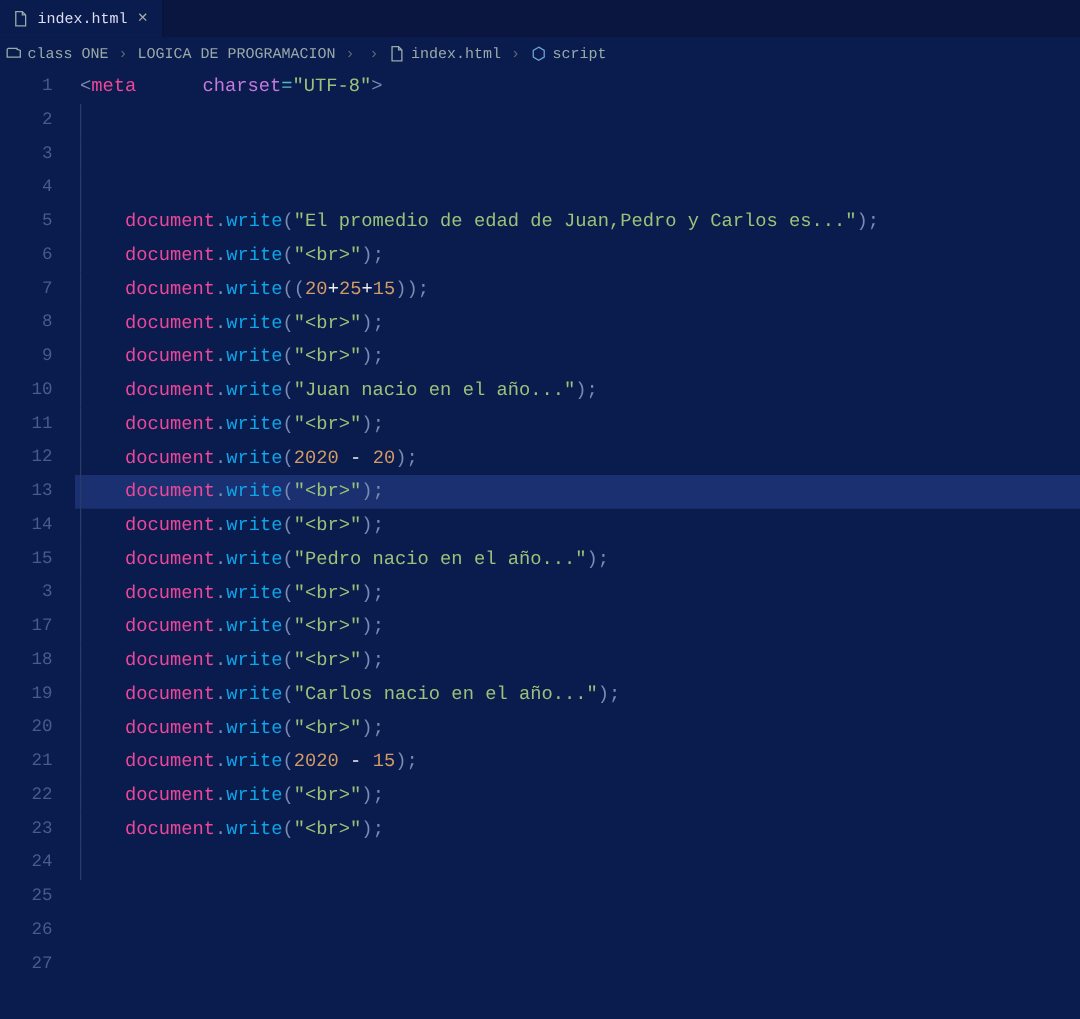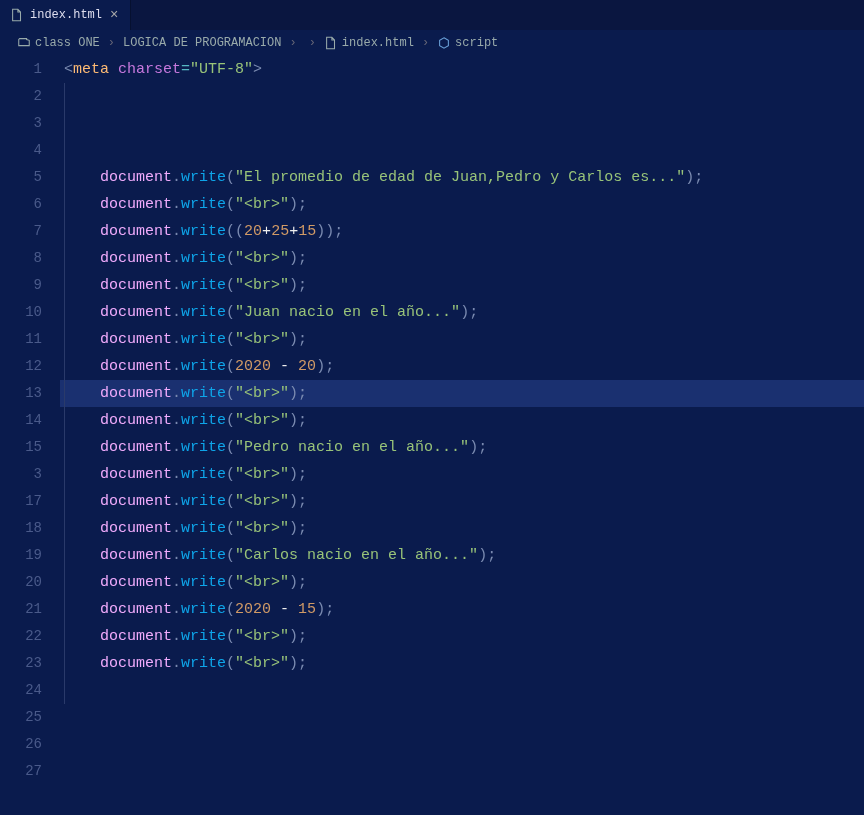--- a/index.html
+++ b/index.html
@@ -42,21 +42,21 @@
       color: #aaa;
       font-size: 14px;
       cursor: pointer;
       padding: 0 2px;
     }
     .breadcrumb {
       background: #0a1b4d;
       height: 26px;
       display: flex;
       align-items: center;
-      padding: 0 17px;
+      padding: 0 4px;
       gap: 4px;
       font-size: 12px;
       color: #9aa;
     }
     .bc-item { display: flex; align-items: center; gap: 4px; }
     .bc-sep { color: #667; padding: 0 4px; }
     .bc-icon { width: 14px; height: 14px; display: inline-flex; }
     .editor {
       display: flex;
       height: calc(100% - 56px);
@@ -87,24 +87,24 @@
     .indent-guide {
       position: absolute;
       left: 4px;
       top: 0;
       bottom: 0;
       width: 1px;
       background: #2a3a6a;
     }
     
     .punct { color: #7a8ab0; }
-    .tag { color: #fdba74; }
-    .attr { color: #c678dd; }
+    .tag { color: #ec4899; }
+    .attr { color: #c678dd; margin-left: 44px; }
     .str { color: #98c379; }
-    .var { color: #f0abfc; }
+    .var { color: #ec4899; }
     .method { color: #0ea5e9; }
     .num { color: #d19a66; }
     .op { color: #eee; }
     .eq { color: #56b6c2; }
   </style>
 </head>
 <body>
 
 <div class="tab-bar">
   <div class="tab">

